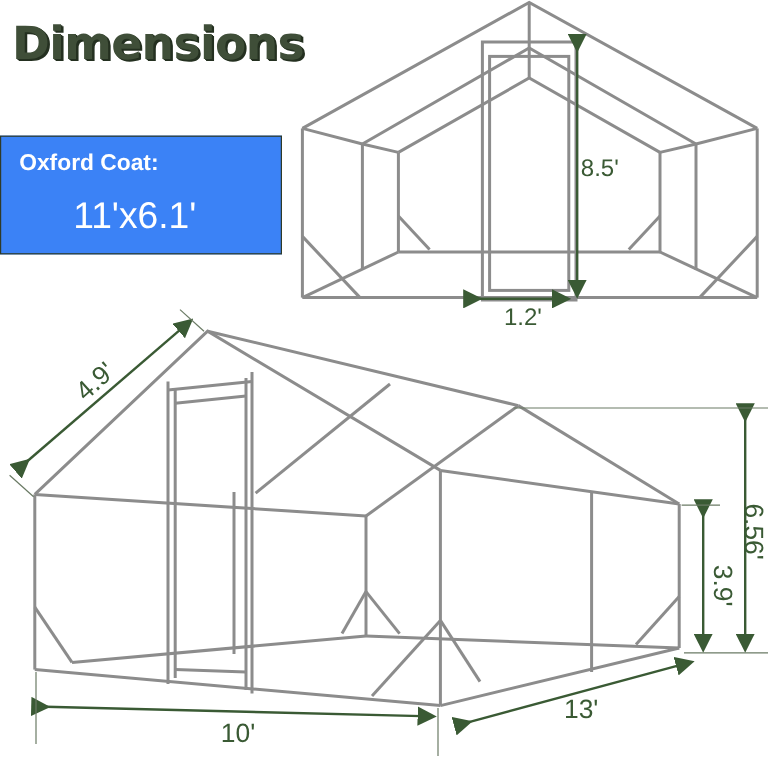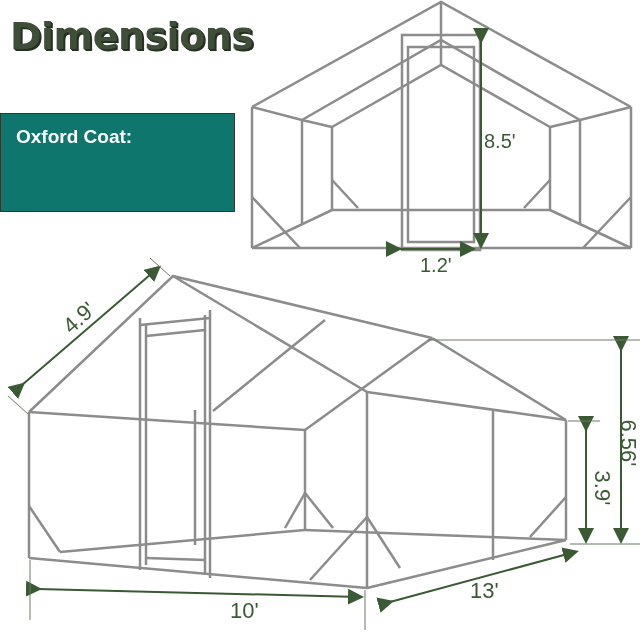--- a/index.html
+++ b/index.html
@@ -1,31 +1,32 @@
 <!DOCTYPE html>
 <html><head>
 <meta charset="utf-8">
 <style>
   html, body { margin:0; padding:0; background:#ffffff; }
   body { width:640px; height:640px; position:relative; overflow:hidden; font-family:"Liberation Sans", sans-serif; }
   .title { position:absolute; left:10px; top:14px; font-family:"DejaVu Sans", sans-serif; font-weight:bold; font-size:38px; color:#3f4e38; letter-spacing:-0.5px; text-shadow:2px 2px 0 #243020, 1px 1px 0 #243020; }
-  .coat-box { position:absolute; left:0; top:113px; width:233px; height:97px; background:#0f766e; border:1px solid #2f3a28; }
+  .coat-box { position:absolute; left:0; top:113px; width:233px; height:97px; background:#3b82f6; border:1px solid #2f3a28; }
   .coat-label { position:absolute; left:15px; top:12px; color:#ffffff; font-weight:bold; font-size:19px; }
   .coat-value { position:absolute; left:60px; top:48px; color:#ffffff; font-size:31px; }
   svg.frame { position:absolute; left:0; top:0; }
   .dim { position:absolute; color:#3a5a34; font-size:20px; }
   .dim-lg { font-size:22px; }
 </style>
 </head>
 <body>
 
 <div class="title">Dimensions</div>
 
 <div class="coat-box">
   <div class="coat-label">Oxford Coat:</div>
+  <div class="coat-value">11'x6.1'</div>
 </div>
 
 <svg class="frame" width="640" height="640" viewBox="0 0 640 640">
   <defs>
     <marker id="ah" markerWidth="8" markerHeight="8" refX="6" refY="4" orient="auto">
       <path d="M0,0 L8,4 L0,8 Z" fill="#3a5a34"></path>
     </marker>
   </defs>
 
   <g stroke="#8c8c8c" stroke-width="2.5" fill="none">
@@ -107,16 +108,16 @@
     <line x1="568" y1="421" x2="600" y2="421"></line>
     <line x1="570" y1="544" x2="640" y2="544"></line>
     <line x1="30" y1="560" x2="30" y2="620"></line>
     <line x1="365" y1="590" x2="365" y2="630"></line>
   </g>
 </svg>
 
 <div class="dim" style="left:484px;top:130px;">8.5'</div>
 <div class="dim" style="left:420px;top:254px;">1.2'</div>
 <div class="dim dim-lg" style="left:62px;top:305px;transform:rotate(-42deg);">4.9'</div>
-<div class="dim dim-lg" style="left:184px;top:598px;margin-left:46px;">10'</div>
+<div class="dim dim-lg" style="left:184px;top:598px;">10'</div>
 <div class="dim dim-lg" style="left:470px;top:578px;text-align:center;">13'</div>
 <div class="dim dim-lg" style="left:585px;top:475px;transform:rotate(90deg);">3.9'</div>
 <div class="dim dim-lg" style="left:604px;top:430px;transform:rotate(90deg);">6.56'</div>
 
 </body></html>

